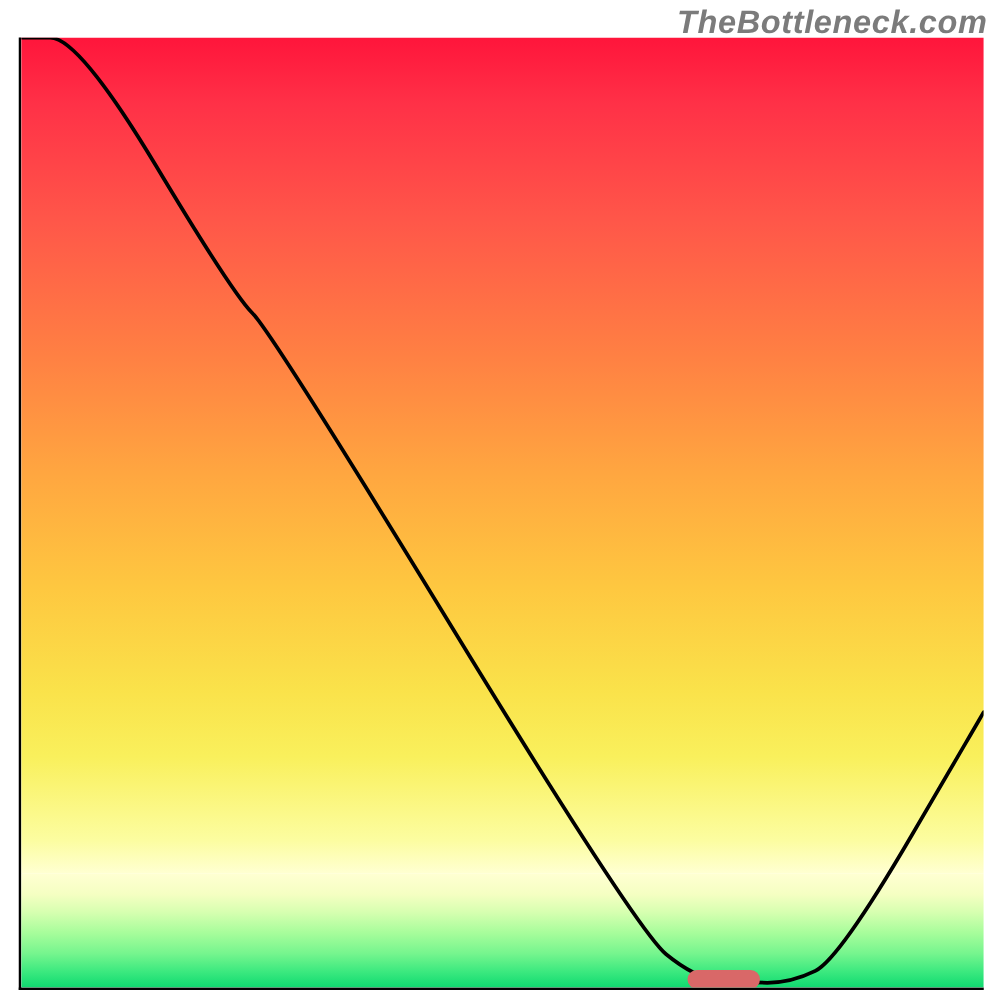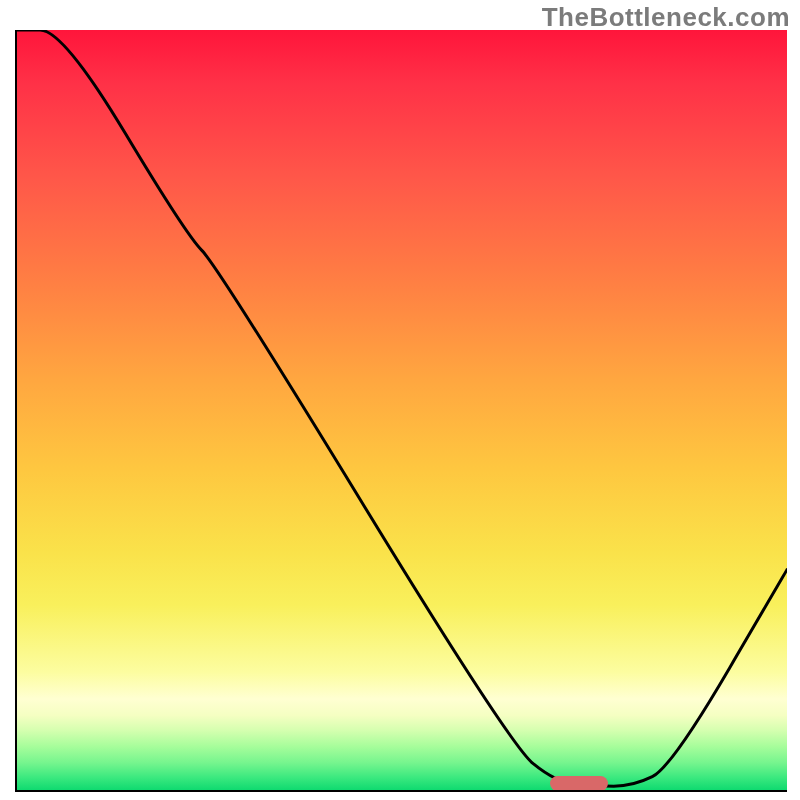--- a/index.html
+++ b/index.html
@@ -8,20 +8,21 @@
     width: 800px;
     height: 800px;
     overflow: hidden;
     background: #ffffff;
     font-family: Arial, Helvetica, sans-serif;
   }
   .chart-container {
     position: relative;
     width: 800px;
     height: 651px;
+    font-style: italic;
   }
   .watermark {
     position: absolute;
     top: 2px;
     right: 10px;
     font-weight: 700;
     font-size: 26px;
     color: #7b7b7b;
     letter-spacing: 0.5px;
     z-index: 10;

